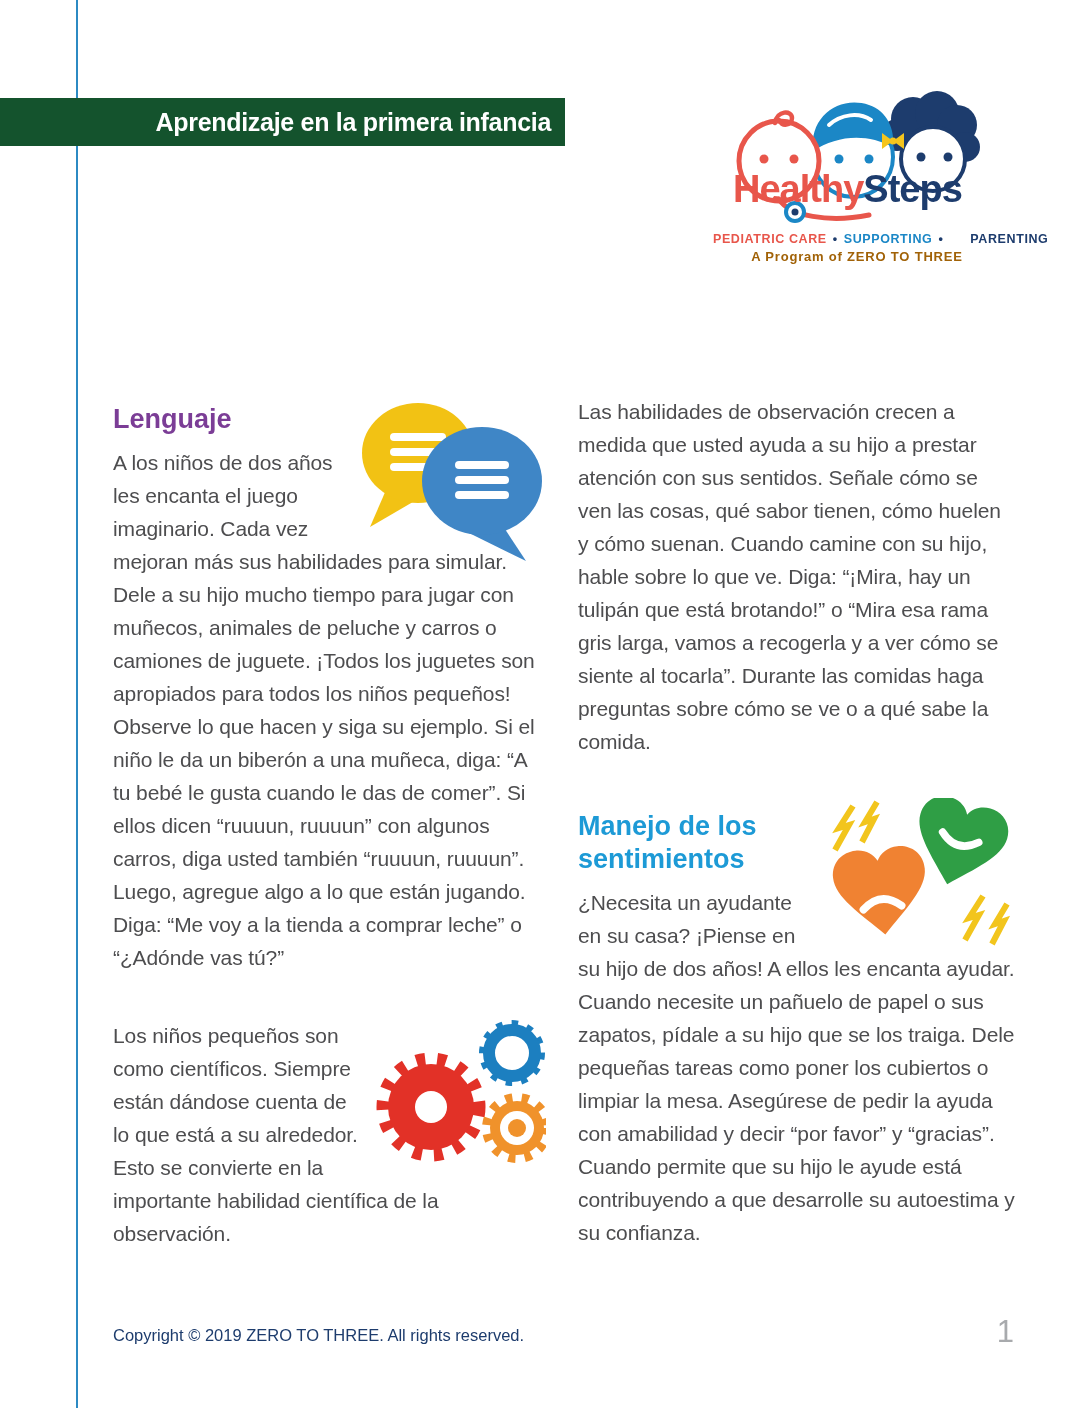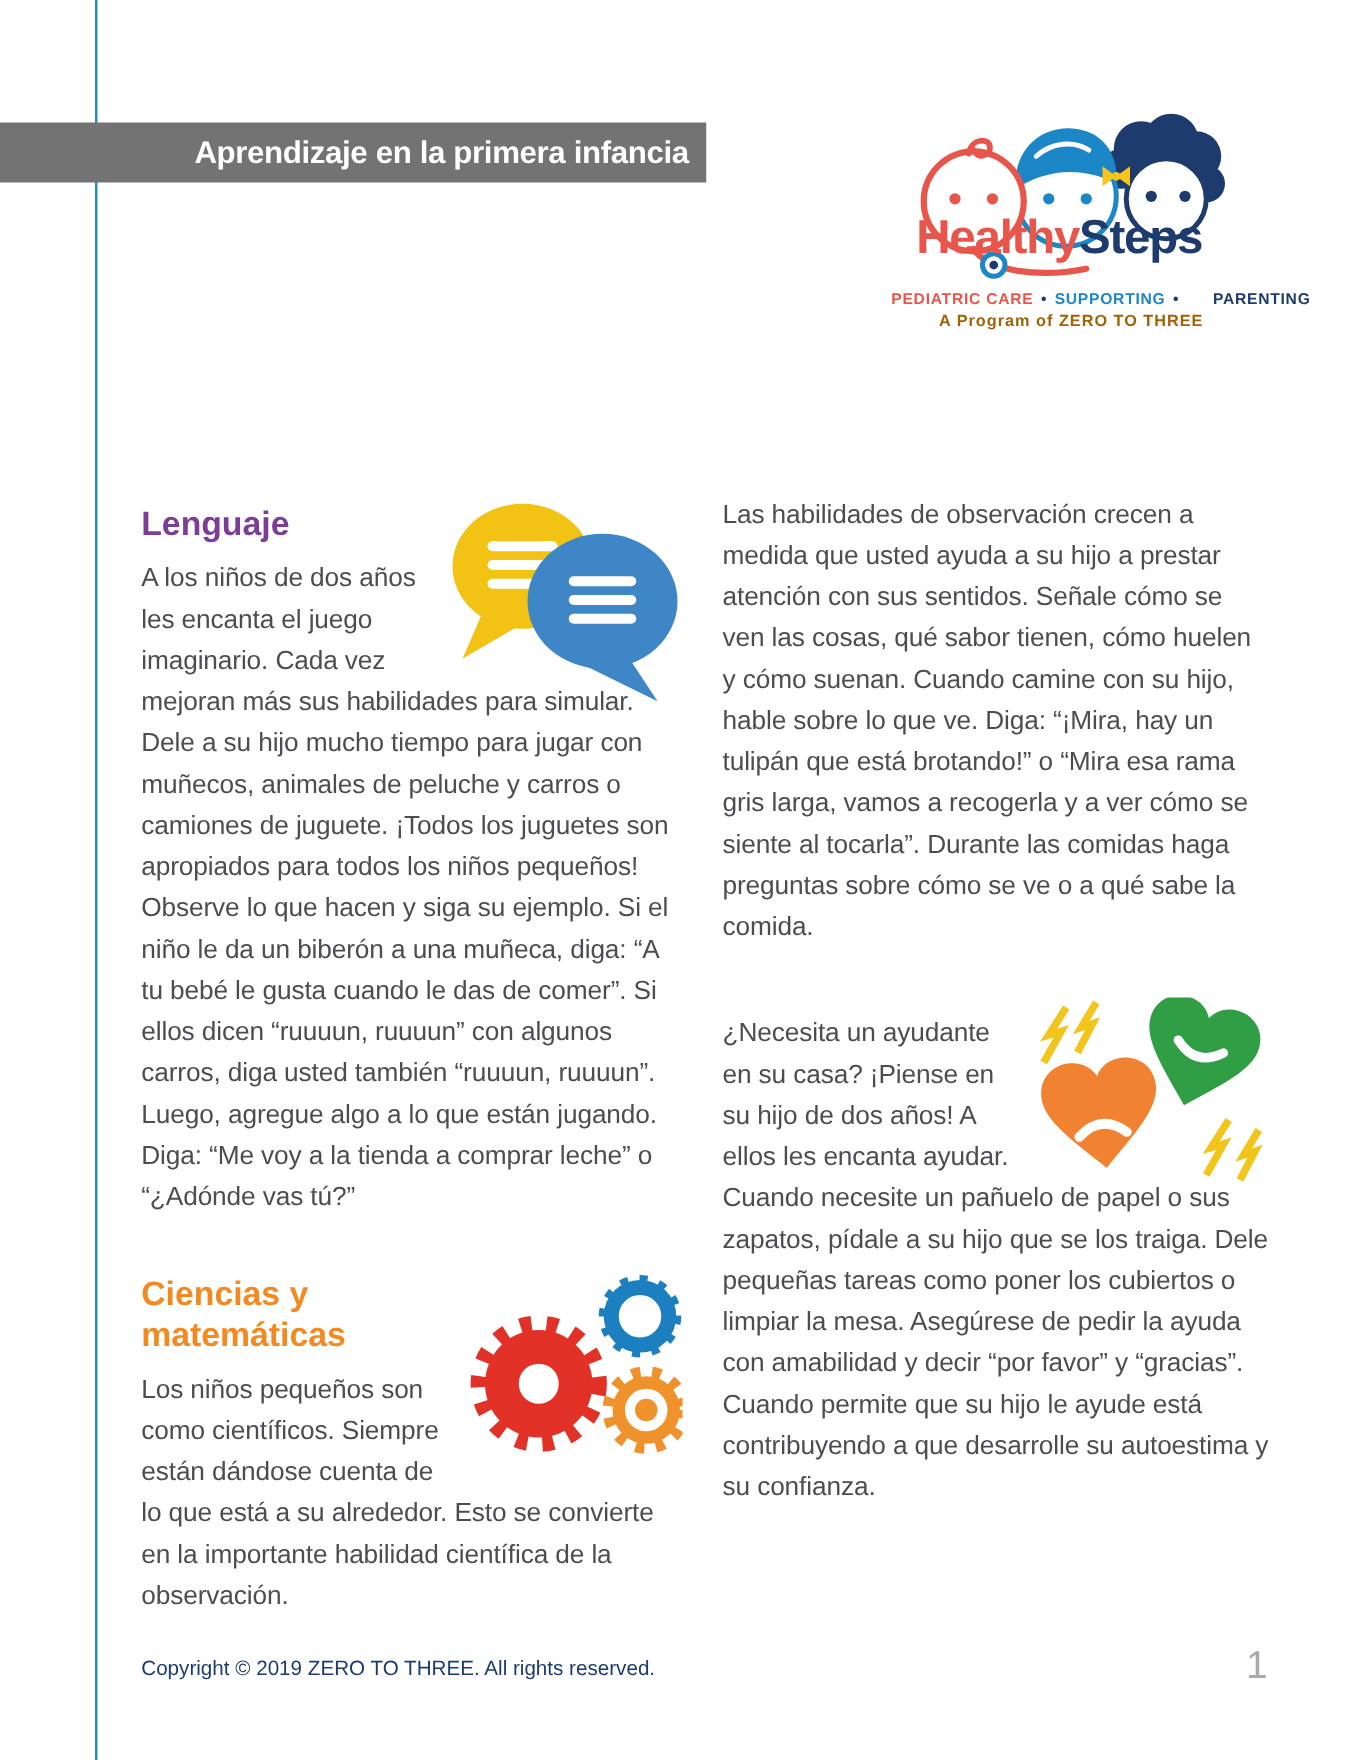--- a/index.html
+++ b/index.html
@@ -9,21 +9,21 @@
     background:#ffffff;
     font-family:"Liberation Sans", sans-serif;
     -webkit-font-smoothing:antialiased;
   }
   .vline {
     position:absolute; left:76px; top:0; width:2px; height:1408px;
     background:#2c8ac3; z-index:1;
   }
   .banner {
     position:absolute; left:0; top:98px; width:565px; height:48px;
-    background:#737373; color:#ffffff; z-index:2;
+    background:#14532d; color:#ffffff; z-index:2;
     display:flex; align-items:center; justify-content:flex-end;
     padding-right:14px; font-size:25px; font-weight:bold; letter-spacing:-0.3px;
   }
   .page-title {
     position:absolute; left:110px; top:158px; z-index:2;
     color:#1c7ec3; font-size:70px; font-weight:bold;
     letter-spacing:-2px; line-height:80px;
   }
   .logo-block { position:absolute; left:713px; top:85px; width:288px; text-align:center; z-index:2; }
   .logo-block svg { display:block; margin:0 auto; }
@@ -162,21 +162,20 @@
           <circle cx="57" cy="92" r="16" fill="#ffffff"></circle>
         </g>
         <g>
           <circle cx="143" cy="113" r="30" fill="none" stroke="#f0922b" stroke-width="10" stroke-dasharray="7 9.2"></circle>
           <circle cx="143" cy="113" r="27" fill="#f0922b"></circle>
           <circle cx="143" cy="113" r="17" fill="#ffffff"></circle>
           <circle cx="143" cy="113" r="9" fill="#f0922b"></circle>
         </g>
       </svg>
     </div>
-    <h2 class="sec-heading h-orange">Ciencias y matemáticas</h2>
     <p class="body-text">Los niños pequeños son como científicos. Siempre están dándose cuenta de lo que está a su alrededor. Esto se convierte en la importante habilidad científica de la observación.</p>
   </div>
 
 </div>
 
 <div class="col col-right">
 
   <p class="body-text sec-right-intro">Las habilidades de observación crecen a medida que usted ayuda a su hijo a prestar atención con sus sentidos. Señale cómo se ven las cosas, qué sabor tienen, cómo huelen y cómo suenan. Cuando camine con su hijo, hable sobre lo que ve. Diga: “¡Mira, hay un tulipán que está brotando!” o “Mira esa rama gris larga, vamos a recogerla y a ver cómo se siente al tocarla”. Durante las comidas haga preguntas sobre cómo se ve o a qué sabe la comida.</p>
 
   <div class="section">
@@ -193,19 +192,20 @@
         <g transform="translate(10,50) rotate(-6 50 45) scale(0.96)">
           <path d="M50,90 C26,66 2,46 2,26 C2,9 15,0 28,0 C38,0 46,5 50,13 C54,5 62,0 72,0 C85,0 98,9 98,26 C98,46 74,66 50,90 Z" fill="#f08232"></path>
           <path d="M30,62 Q50,44 70,62" stroke="#ffffff" stroke-width="8" fill="none" stroke-linecap="round"></path>
         </g>
         <g stroke="#f2c51d" stroke-width="6" fill="none" stroke-linejoin="miter">
           <path d="M160,98 L146,120 L156,117 L142,142"></path>
           <path d="M184,106 L172,126 L181,123 L169,146"></path>
         </g>
       </svg>
     </div>
+    <h2 class="sec-heading h-blue">Manejo de los sentimientos</h2>
     <p class="body-text">¿Necesita un ayudante en su casa? ¡Piense en su hijo de dos años! A ellos les encanta ayudar. Cuando necesite un pañuelo de papel o sus zapatos, pídale a su hijo que se los traiga. Dele pequeñas tareas como poner los cubiertos o limpiar la mesa. Asegúrese de pedir la ayuda con amabilidad y decir “por favor” y “gracias”. Cuando permite que su hijo le ayude está contribuyendo a que desarrolle su autoestima y su confianza.</p>
   </div>
 
 </div>
 
 <div class="footer-copyright">Copyright © 2019 ZERO TO THREE. All rights reserved.</div>
 <div class="footer-pagenum">1</div>
 
 </body></html>

